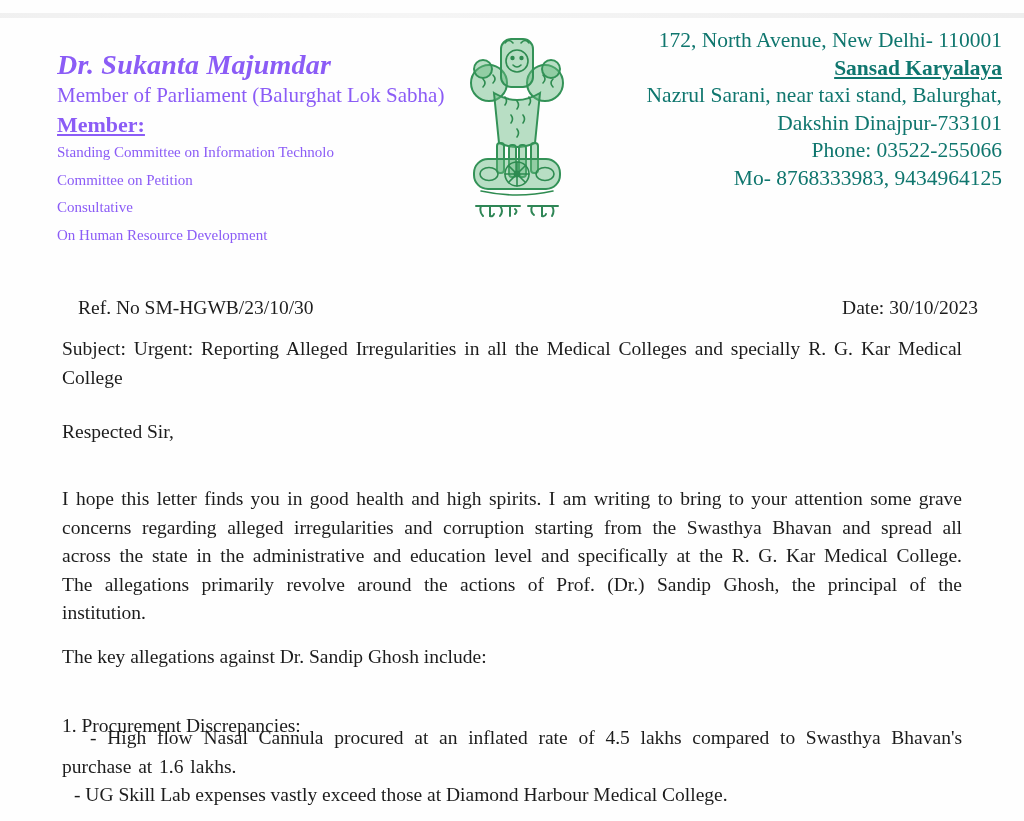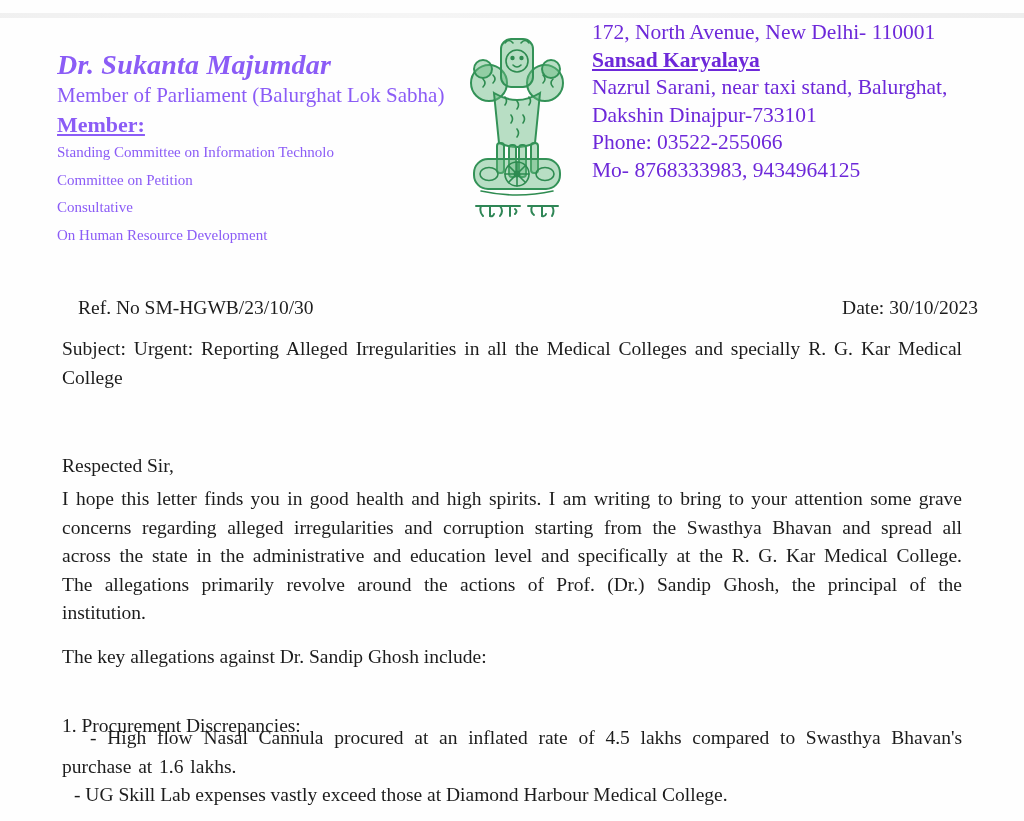--- a/index.html
+++ b/index.html
@@ -35,36 +35,37 @@
 
   .emblem-wrap { position: absolute; left: 461px; top: 31px; width: 112px; height: 194px; }
   .emblem-wrap svg { display: block; }
   .motto-svg { margin: 2px auto 0 auto; display: block; }
   .visually-hidden {
     position: absolute; width: 1px; height: 1px; overflow: hidden;
     clip: rect(0 0 0 0); white-space: nowrap;
   }
 
   .lh-right {
-    position: absolute; left: 592px; top: 19px; width: 410px;
-    color: #6d28d9;
+    position: absolute; left: 592px; top: 27px; width: 410px;
+    color: #0f766e;
+    text-align: right;
   }
   .lh-right > div { white-space: nowrap; overflow: hidden; font-size: 21.5px; line-height: 27.5px; }
   .lh-office { font-weight: bold; text-decoration: underline; }
   .lh-email { font-size: 18px !important; line-height: 26px !important; }
 
   
   .letter-body {
     position: absolute; left: 62px; top: 280px; width: 900px; height: 541px;
     font-size: 19.5px; line-height: 28.5px;
   }
   .letter-body > div { position: absolute; width: 900px; }
   .ref-row { top: 14px; display: flex; justify-content: space-between; margin-left: 16px; }
   .subject-block { top: 55px; text-align: justify; word-spacing: 3px; }
-  .salutation-block { top: 138px; margin-top: 34px; }
+  .salutation-block { top: 138px; }
   .para1-block { top: 205px; text-align: justify; word-spacing: 2px; }
   .para2-block { top: 363px; }
   .list-heading-block { top: 432px; }
   .list-item-1 { top: 444px; text-align: justify; text-indent: 28px; word-spacing: 2px; }
   .list-item-2 { top: 501px; text-indent: 12px; }
 </style>
 </head>
 <body>
 
 <div class="page">

